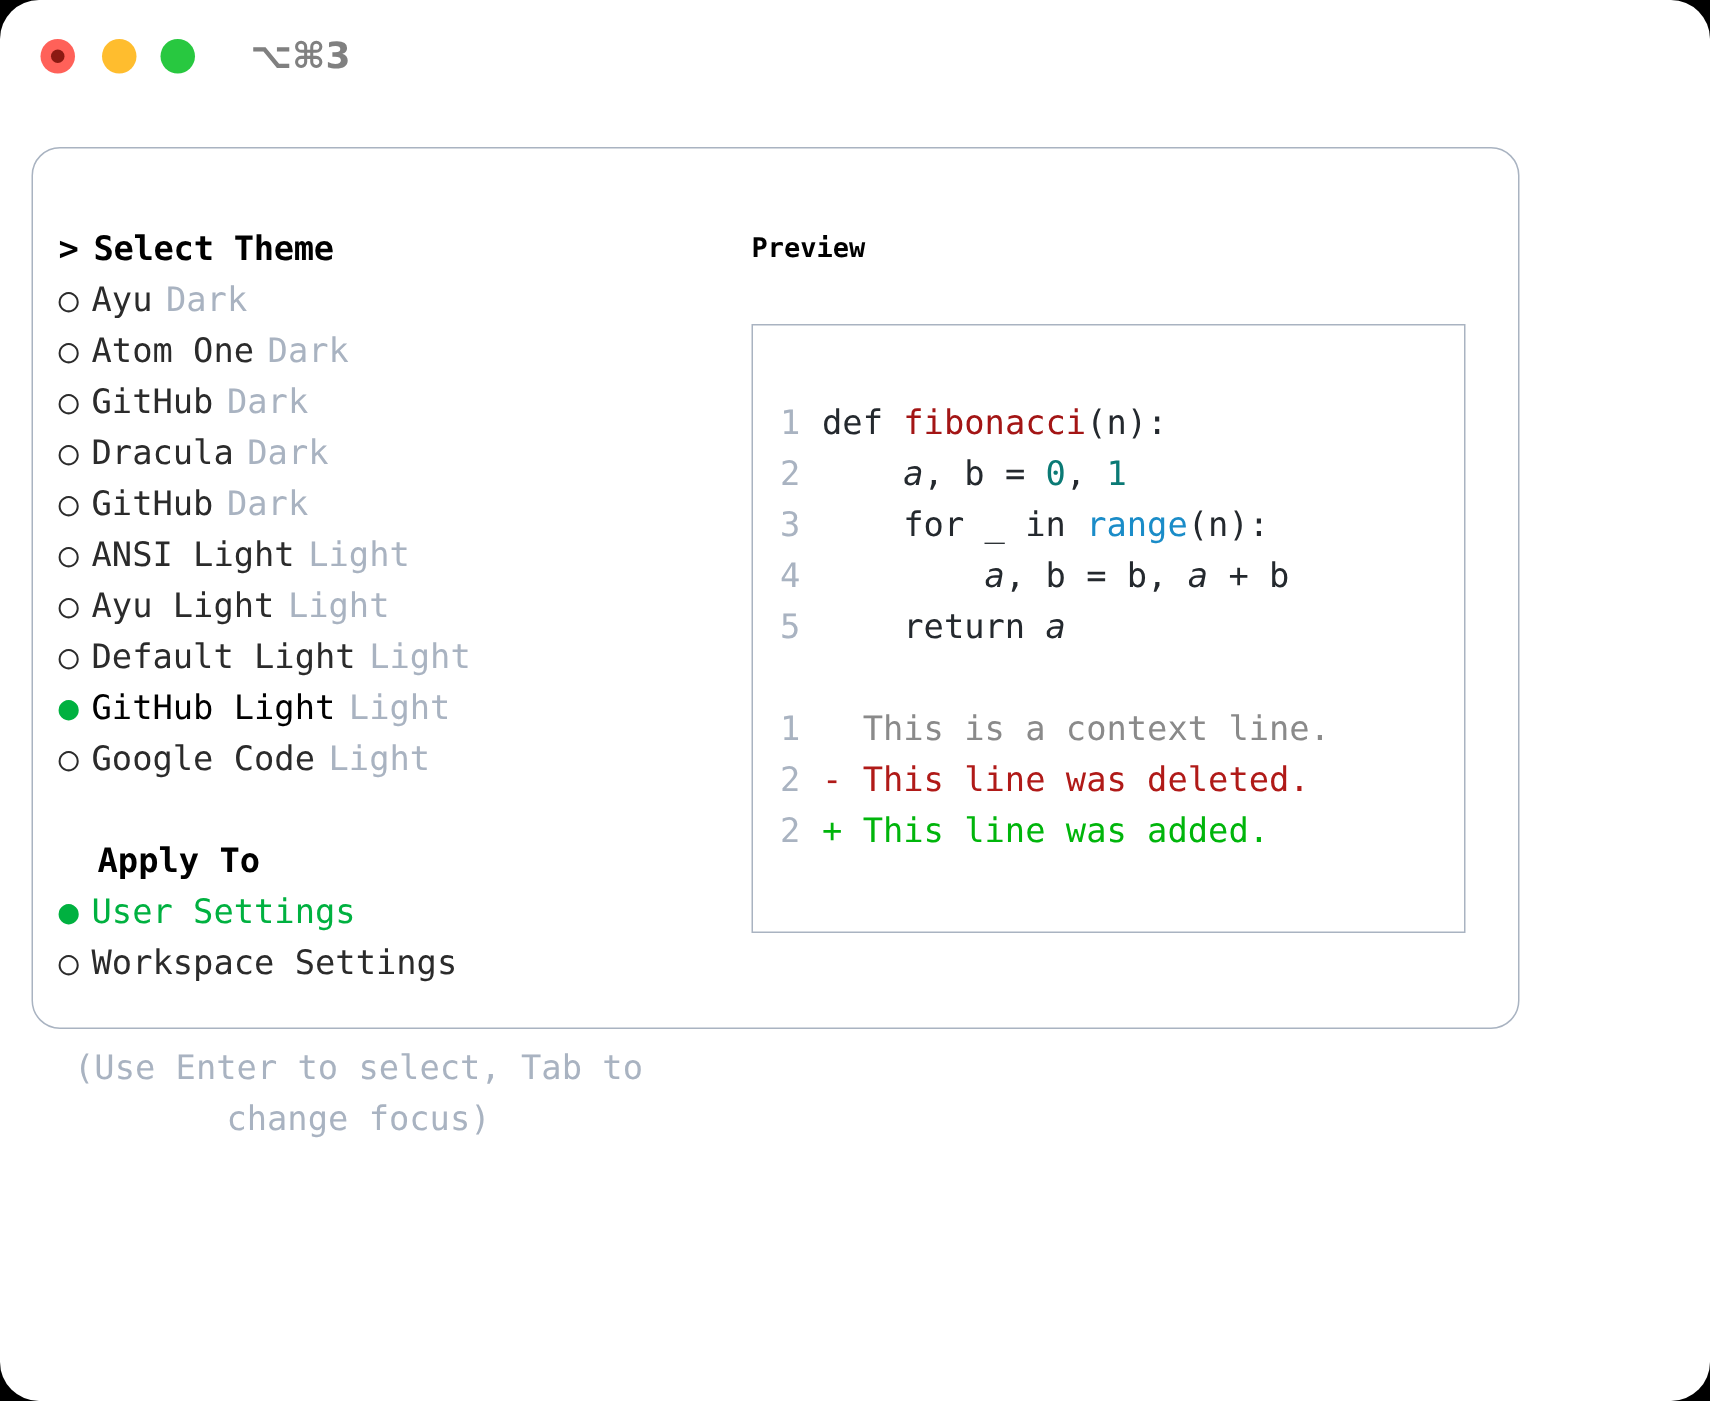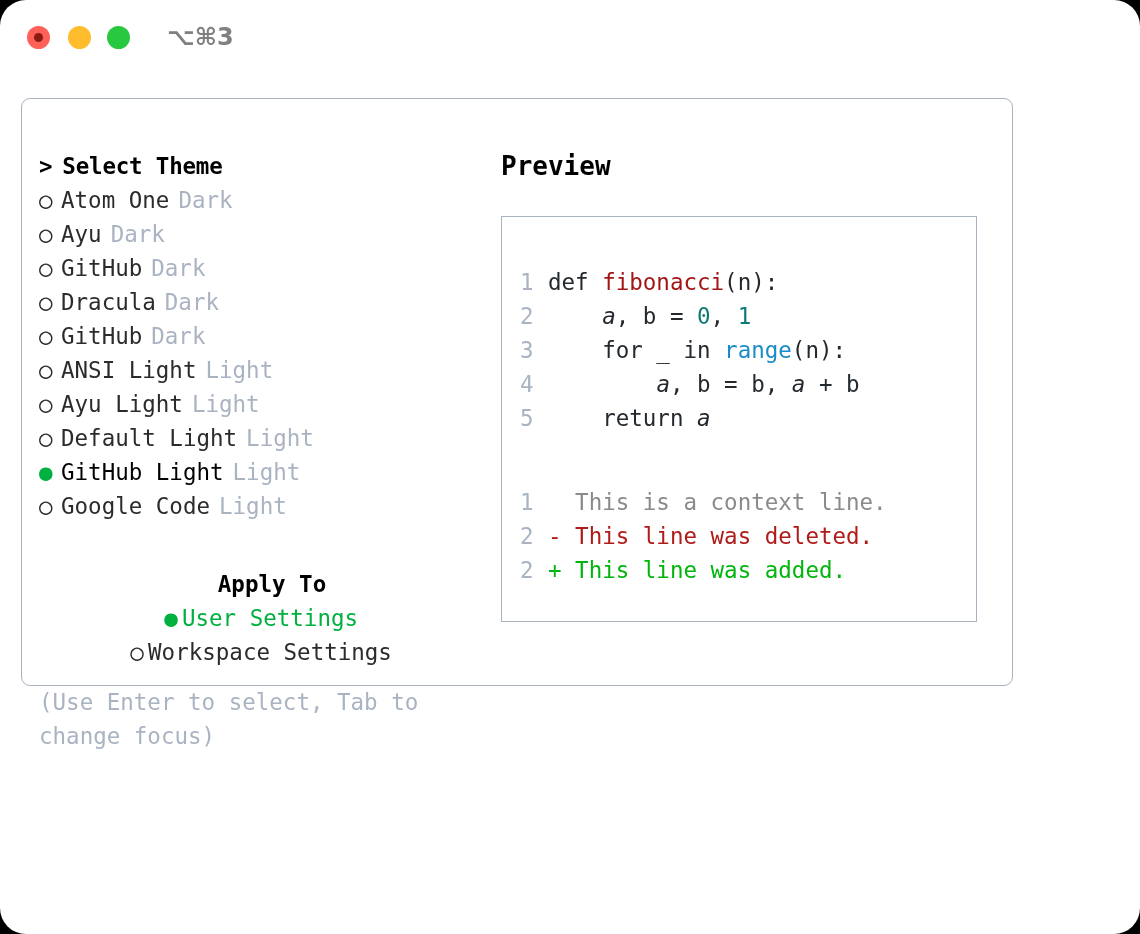--- a/index.html
+++ b/index.html
@@ -57,21 +57,21 @@
   }
 
   
   #panel {
     position: absolute;
     left: 21px;
     top: 98px;
     width: 992px;
     height: 588px;
     border: 1.5px solid #a9b3c1;
-    border-radius: 9px;
+    border-radius: 19px;
     background: #ffffff;
     text-decoration: underline;
   }
 
   
   #theme-column {
     position: absolute;
     left: 17px;
     top: 50px;
     width: 440px;
@@ -96,52 +96,53 @@
     display: inline-block;
     width: 22px;
     color: #2b2b2b;
   }
   .theme-row.selected .bullet { color: #00b140; }
   .theme-row.selected .theme-name { color: #000000; }
   .theme-row .theme-name { color: #2b2b2b; }
   .theme-row .theme-kind { color: #a9b3c1; margin-left: 9px; }
 
   
-  #apply-section { margin-top: 44px; text-align: center; }
+  #apply-section { margin-top: 34px; }
   #apply-to-header {
     padding-left: 26px;
     font-weight: bold;
     color: #000000;
   }
   .apply-row .bullet {
     display: inline-block;
     width: 22px;
     color: #2b2b2b;
   }
   .apply-row.selected .bullet,
   .apply-row.selected .apply-label { color: #00b140; }
   .apply-row .apply-label { color: #2b2b2b; }
 
   
   #hint-text {
-    margin-top: 16px;
+    margin-top: 36px;
     width: 400px;
     font-size: 22.5px;
     line-height: 34px;
     color: #a9b3c1;
+    text-align: center;
   }
 
   
   #preview-column {
     position: absolute;
     left: 479px;
     top: 50px;
   }
   #preview-title {
-    font-size: 26px;
+    font-size: 18px;
     font-weight: bold;
     color: #000000;
     line-height: 34px;
   }
   #preview-box {
     margin-top: 33px;
     width: 476px;
     height: 406px;
     border: 1.5px solid #a9b3c1;
     background: #ffffff;
@@ -155,21 +156,21 @@
   .ln {
     display: inline-block;
     width: 28px;
     color: #a9b3c1;
   }
   .tok-plain  { color: #24292e; text-align: center; }
   .tok-fn     { color: #a31515; text-align: center; }
   .tok-num    { color: #0b7a75; }
   .tok-kw     { color: #1a8cc8; }
   .tok-ital   { font-style: italic; color: #24292e; }
-  #diff-block { margin-top: 50px; }
+  #diff-block { margin-top: 34px; }
   .diff-context { color: #8a8a8a; }
   .diff-del     { color: #b01a18; }
   .diff-add     { color: #00b50b; }
 </style>
 </head>
 <body>
 
 <div id="window">
 
   <div id="titlebar">
@@ -183,22 +184,22 @@
 
   <div id="panel">
 
     <div id="theme-column">
 
       <div class="row" id="select-theme-header">
         <span class="caret">&gt;</span><span>Select Theme</span>
       </div>
 
       <div id="theme-list">
+          <div class="row theme-row"><span class="bullet">○</span><span class="theme-name">Ayu</span><span class="theme-kind">Dark</span></div>
           <div class="row theme-row"><span class="bullet">○</span><span class="theme-name">Atom One</span><span class="theme-kind">Dark</span></div>
-          <div class="row theme-row"><span class="bullet">○</span><span class="theme-name">Ayu</span><span class="theme-kind">Dark</span></div>
           <div class="row theme-row"><span class="bullet">○</span><span class="theme-name">GitHub</span><span class="theme-kind">Dark</span></div>
           <div class="row theme-row"><span class="bullet">○</span><span class="theme-name">Dracula</span><span class="theme-kind">Dark</span></div>
           <div class="row theme-row"><span class="bullet">○</span><span class="theme-name">GitHub</span><span class="theme-kind">Dark</span></div>
           <div class="row theme-row"><span class="bullet">○</span><span class="theme-name">ANSI Light</span><span class="theme-kind">Light</span></div>
           <div class="row theme-row"><span class="bullet">○</span><span class="theme-name">Ayu Light</span><span class="theme-kind">Light</span></div>
           <div class="row theme-row"><span class="bullet">○</span><span class="theme-name">Default Light</span><span class="theme-kind">Light</span></div>
           <div class="row theme-row selected"><span class="bullet">●</span><span class="theme-name">GitHub Light</span><span class="theme-kind">Light</span></div>
           <div class="row theme-row"><span class="bullet">○</span><span class="theme-name">Google Code</span><span class="theme-kind">Light</span></div>
         </div>
 

